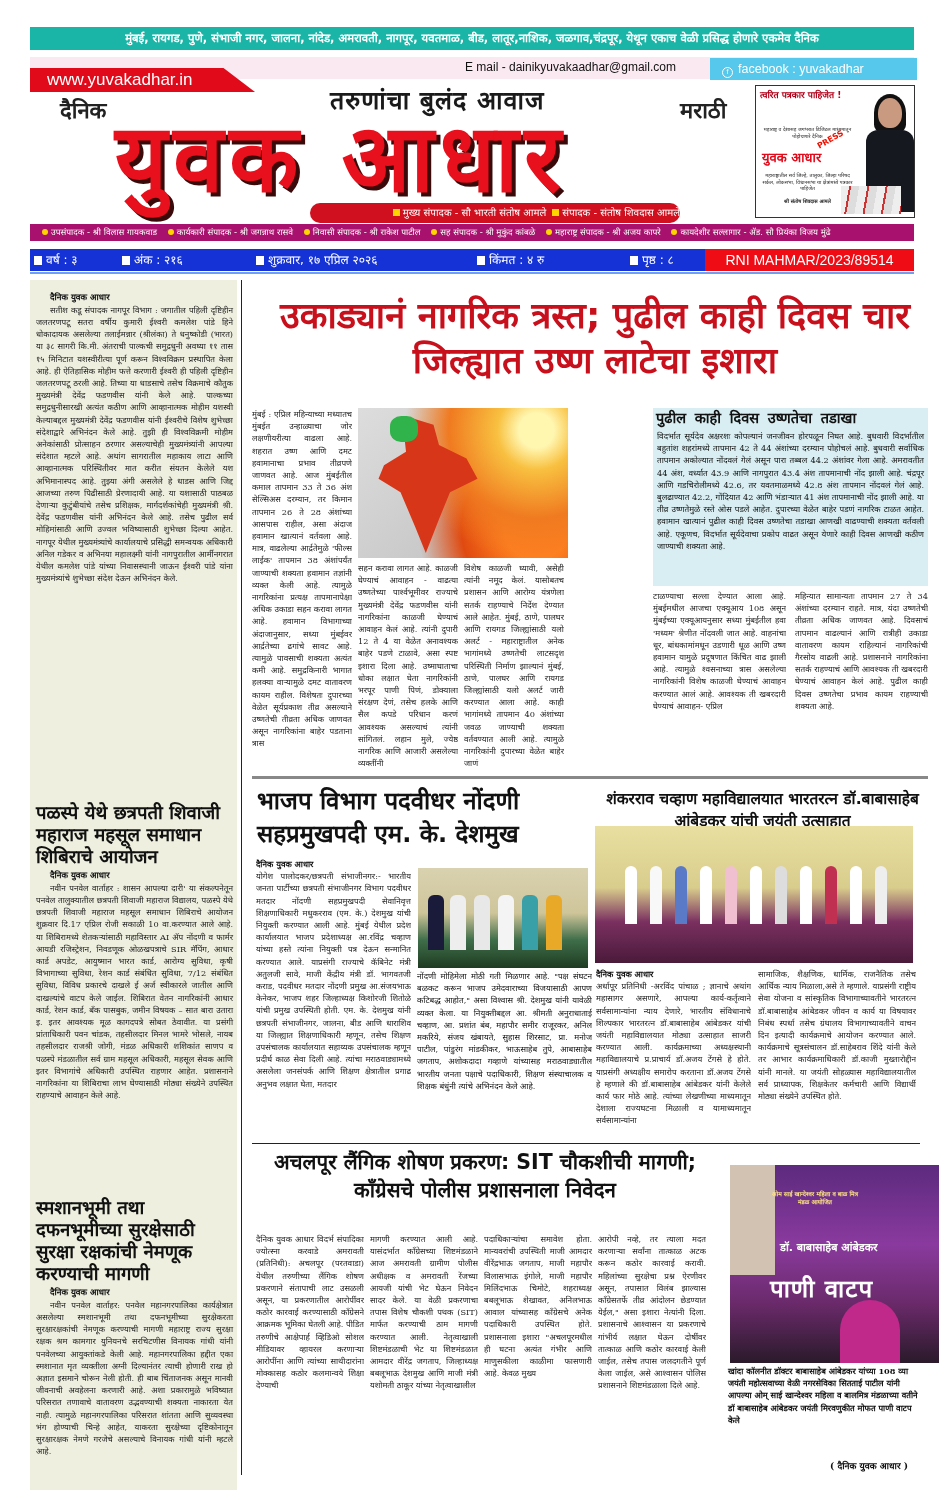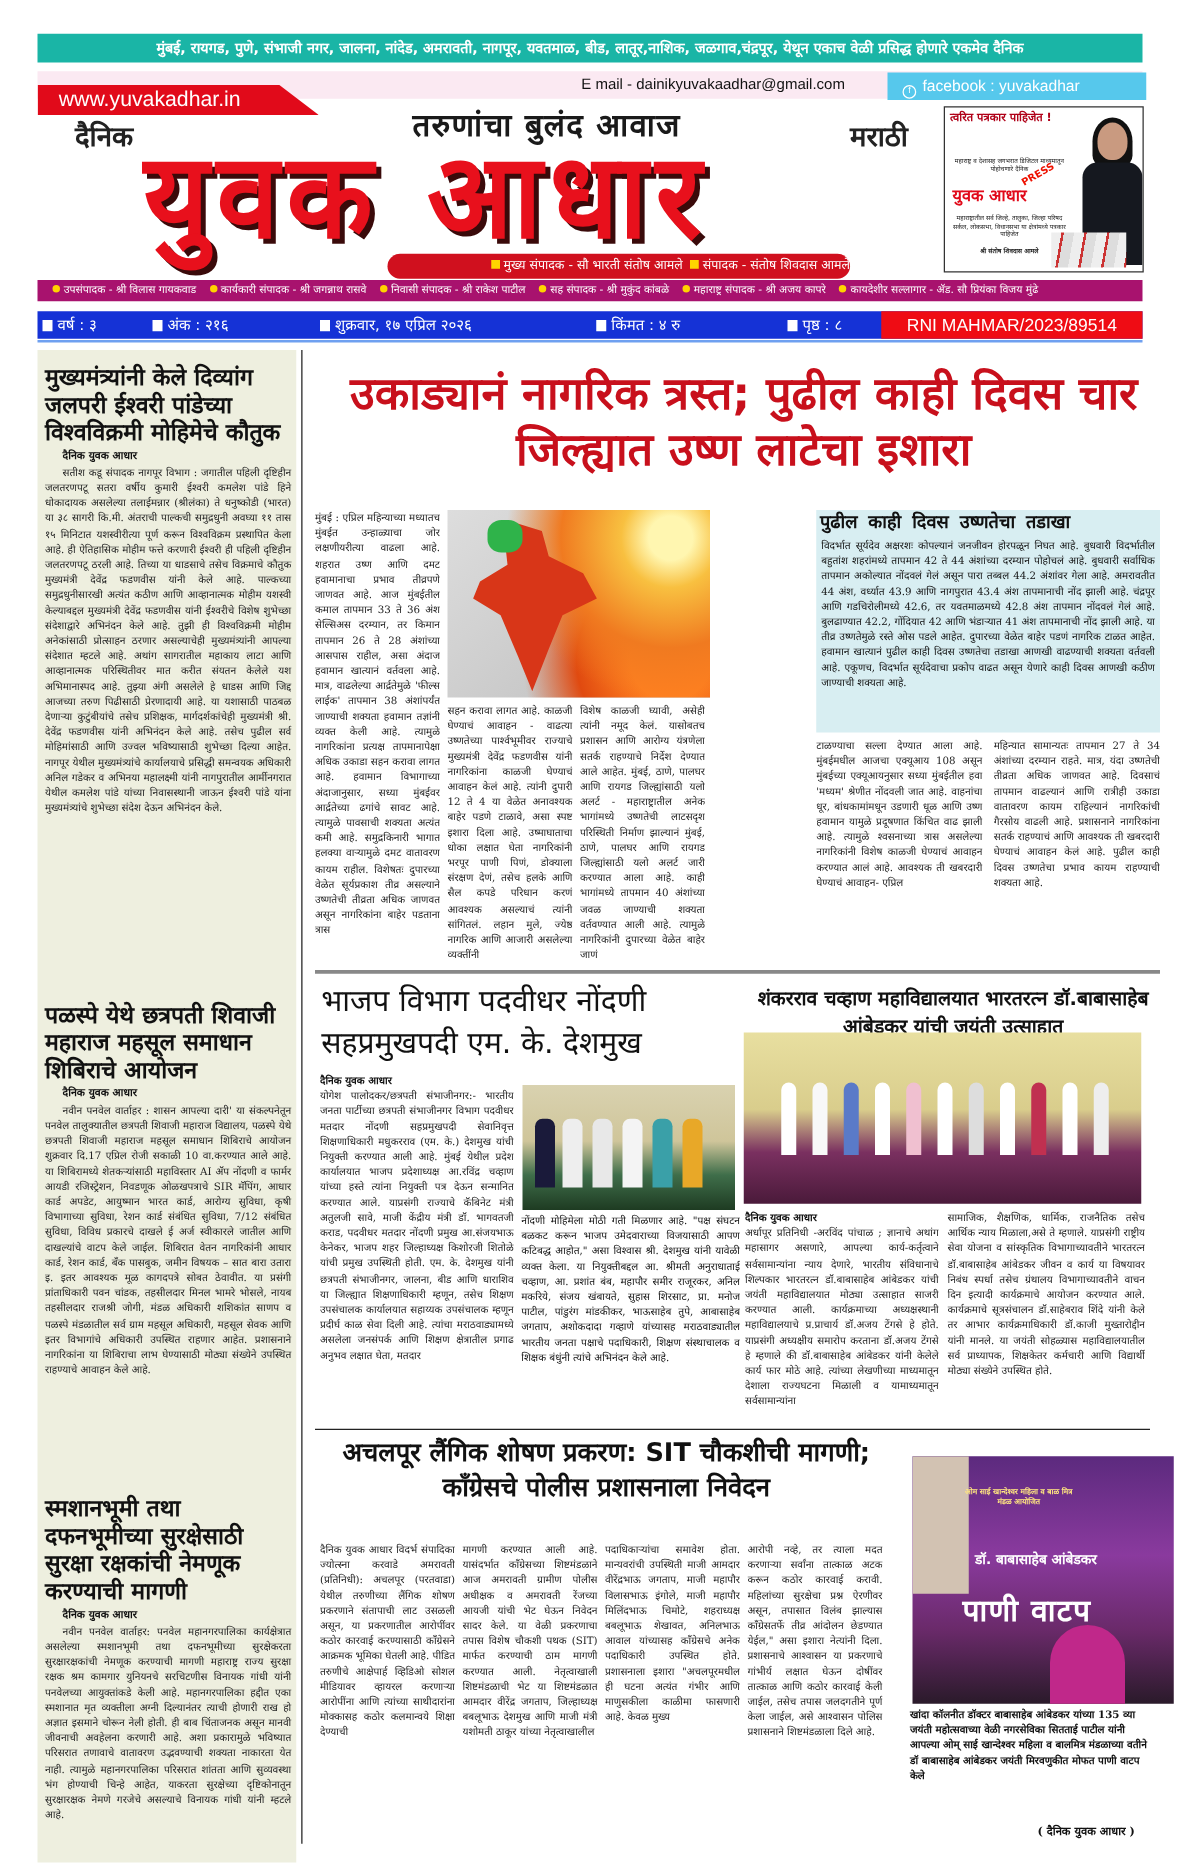--- a/index.html
+++ b/index.html
@@ -44,21 +44,21 @@
 .hl1{left:255px;top:293px;width:680px;text-align:center;color:#c8101c;font-family:"DejaVu Sans",sans-serif;font-weight:bold;font-size:36px;line-height:45px}
 .col{position:absolute;font-size:8.2px;line-height:12.2px;text-align:justify;color:#222}
 .col b{color:#111}
 .mapimg{left:358px;top:408px;width:210px;height:150px;background:radial-gradient(circle at 85% 15%,#fff6b0 0 8%,#f8c040 18%,#f07a20 40%,transparent 60%),radial-gradient(circle at 85% 80%,#ff8020 0 15%,#e04a10 35%,transparent 55%),linear-gradient(135deg,#ddd 0%,#bbb 100%)}
 .mapimg .india{position:absolute;left:15px;top:10px;width:110px;height:135px;background:#d83618;clip-path:polygon(35% 0,55% 5%,60% 20%,85% 30%,95% 45%,70% 55%,60% 75%,48% 100%,38% 80%,25% 55%,5% 45%,10% 35%,30% 25%,28% 10%)}
 .mapimg .green{position:absolute;left:32px;top:8px;width:28px;height:26px;background:#2fb34a;border-radius:40%}
 .boxed{left:653px;top:408px;width:275px;height:178px;background:#d8eef2}
 .boxed h3{font-family:Liberation Mono, monospace;font-weight:bold;font-size:14.5px;line-height:18px;padding:2px 3px}
 .boxed p{font-size:8.2px;line-height:12.2px;padding:0 4px;text-align:justify}
 .hrule{height:3px;background:#888}
-.hl2{left:257px;top:785px;width:325px;font-family:"DejaVu Sans",sans-serif;font-weight:normal;font-size:24px;line-height:33px;color:#111}
+.hl2{left:257px;top:785px;width:325px;font-family:"DejaVu Sans",sans-serif;font-weight:bold;font-size:24px;line-height:33px;color:#111}
 .hl3{left:590px;top:788px;width:345px;text-align:center;font-family:"DejaVu Sans",sans-serif;font-weight:bold;font-size:15.5px;line-height:22px;color:#111}
 .photo2{left:418px;top:868px;width:170px;height:100px;background:linear-gradient(#d9d2b0 0,#cfc59a 45%,#3f6e4a 72%,#1e3b22 100%)}
 .photo2 .p{position:absolute;bottom:18px;width:16px;height:55px;border-radius:6px 6px 0 0}
 .photo3{left:595px;top:826px;width:318px;height:137px;background:linear-gradient(#e8dfa0 0,#d9cd8c 45%,#7a3060 70%,#4a1a3a 100%)}
 .photo3 .p{position:absolute;top:40px;width:12px;height:58px;border-radius:6px 6px 0 0}
 .hl4{left:255px;top:1148px;width:460px;text-align:center;font-family:"DejaVu Sans",sans-serif;font-weight:bold;font-size:20.5px;line-height:28px;color:#111}
 .photo4{left:730px;top:1165px;width:209px;height:198px;background:linear-gradient(#5c2a7e 0,#8a3a9e 40%,#6a2a6a 70%,#2a1a2a 100%);overflow:hidden}
 .photo4 .t1{position:absolute;left:50px;top:75px;color:#fff;font-family:"DejaVu Sans",sans-serif;font-weight:bold;font-size:11px}
 .photo4 .t2{position:absolute;left:40px;top:108px;color:#fff;font-family:"DejaVu Sans",sans-serif;font-weight:bold;font-size:24px;letter-spacing:1px}
 .photo4 .t0{position:absolute;left:40px;top:25px;color:#ffe680;font-family:"DejaVu Sans",sans-serif;font-weight:bold;font-size:6px;line-height:1.4;text-align:center;width:90px}
@@ -112,21 +112,20 @@
   <span class="it" style="left:92px"><span class="sq"></span><span>अंक : २१६</span></span>
   <span class="it" style="left:226px"><span class="sq"></span><span>शुक्रवार, १७ एप्रिल २०२६</span></span>
   <span class="it" style="left:447px"><span class="sq"></span><span>किंमत : ४ रु</span></span>
   <span class="it" style="left:600px"><span class="sq"></span><span>पृष्ठ : ८</span></span>
 </div>
 <div class="abs rni">RNI MAHMAR/2023/89514</div>
 <div class="abs blueline"></div>
 
 <div class="abs leftcol"></div>
 <div class="lsec" style="top:290px;height:490px;overflow:hidden">
-  <h2>मुख्यमंत्र्यांनी केले दिव्यांग जलपरी ईश्वरी पांडेच्या विश्वविक्रमी मोहिमेचे कौतुक</h2>
   <div class="by">दैनिक युवक आधार</div>
   <p>सतीश कडू संपादक नागपूर विभाग : जगातील पहिली दृष्टिहीन जलतरणपटू सतरा वर्षीय कुमारी ईश्वरी कमलेश पांडे हिने धोकादायक असलेल्या तलाईमन्नार (श्रीलंका) ते धनुष्कोडी (भारत) या ३८ सागरी कि.मी. अंतराची पाल्कची समुद्रधुनी अवघ्या ११ तास १५ मिनिटात यशस्वीरीत्या पूर्ण करून विश्वविक्रम प्रस्थापित केला आहे. ही ऐतिहासिक मोहीम फत्ते करणारी ईश्वरी ही पहिली दृष्टिहीन जलतरणपटू ठरली आहे. तिच्या या धाडसाचे तसेच विक्रमाचे कौतुक मुख्यमंत्री देवेंद्र फडणवीस यांनी केले आहे. पाल्कच्या समुद्रधुनीसारखी अत्यंत कठीण आणि आव्हानात्मक मोहीम यशस्वी केल्याबद्दल मुख्यमंत्री देवेंद्र फडणवीस यांनी ईश्वरीचे विशेष शुभेच्छा संदेशाद्वारे अभिनंदन केले आहे. तुझी ही विश्वविक्रमी मोहीम अनेकांसाठी प्रोत्साहन ठरणार असल्याचेही मुख्यमंत्र्यांनी आपल्या संदेशात म्हटले आहे. अथांग सागरातील महाकाय लाटा आणि आव्हानात्मक परिस्थितीवर मात करीत संयतन केलेले यश अभिमानास्पद आहे. तुझ्या अंगी असलेले हे धाडस आणि जिद्द आजच्या तरुण पिढीसाठी प्रेरणादायी आहे. या यशासाठी पाठबळ देणाऱ्या कुटुंबीयांचे तसेच प्रशिक्षक, मार्गदर्शकांचेही मुख्यमंत्री श्री. देवेंद्र फडणवीस यांनी अभिनंदन केले आहे. तसेच पुढील सर्व मोहिमांसाठी आणि उज्वल भविष्यासाठी शुभेच्छा दिल्या आहेत. नागपूर येथील मुख्यमंत्र्यांचे कार्यालयाचे प्रसिद्धी समन्वयक अधिकारी अनिल गडेकर व अभिनया महालक्ष्मी यांनी नागपुरातील आर्मीनगरात येथील कमलेश पांडे यांच्या निवासस्थानी जाऊन ईश्वरी पांडे यांना मुख्यमंत्र्यांचे शुभेच्छा संदेश देऊन अभिनंदन केले.</p>
 </div>
 <div class="lsec" style="top:800px;height:380px;overflow:hidden">
   <h2>पळस्पे येथे छत्रपती शिवाजी महाराज महसूल समाधान शिबिराचे आयोजन</h2>
   <div class="by">दैनिक युवक आधार</div>
   <p>नवीन पनवेल वार्ताहर : शासन आपल्या दारी' या संकल्पनेतून पनवेल तालुक्यातील छत्रपती शिवाजी महाराज विद्यालय, पळस्पे येथे छत्रपती शिवाजी महाराज महसूल समाधान शिबिराचे आयोजन शुक्रवार दि.17 एप्रिल रोजी सकाळी 10 वा.करण्यात आले आहे. या शिबिरामध्ये शेतकऱ्यांसाठी महाविस्तार AI ॲप नोंदणी व फार्मर आयडी रजिस्ट्रेशन, निवडणूक ओळखपत्राचे SIR मॅपिंग, आधार कार्ड अपडेट, आयुष्मान भारत कार्ड, आरोग्य सुविधा, कृषी विभागाच्या सुविधा, रेशन कार्ड संबंधित सुविधा, 7/12 संबंधित सुविधा, विविध प्रकारचे दाखले ई अर्ज स्वीकारले जातील आणि दाखल्यांचे वाटप केले जाईल. शिबिरात वेतन नागरिकांनी आधार कार्ड, रेशन कार्ड, बँक पासबुक, जमीन विषयक – सात बारा उतारा इ. इतर आवश्यक मूळ कागदपत्रे सोबत ठेवावीत. या प्रसंगी प्रांताधिकारी पवन चांडक, तहसीलदार मिनल भामरे भोसले, नायब तहसीलदार राजश्री जोगी, मंडळ अधिकारी शशिकांत साणप व पळस्पे मंडळातील सर्व ग्राम महसूल अधिकारी, महसूल सेवक आणि इतर विभागांचे अधिकारी उपस्थित राहणार आहेत. प्रशासनाने नागरिकांना या शिबिराचा लाभ घेण्यासाठी मोठ्या संख्येने उपस्थित राहण्याचे आवाहन केले आहे.</p>
 </div>
 <div class="lsec" style="top:1195px;height:280px;overflow:hidden">
   <h2>स्मशानभूमी तथा दफनभूमीच्या सुरक्षेसाठी सुरक्षा रक्षकांची नेमणूक करण्याची मागणी</h2>
@@ -190,14 +189,14 @@
 <div class="col" style="left:484px;top:1233px;width:108px;height:245px;overflow:hidden">पदाधिकाऱ्यांचा समावेश होता. मान्यवरांची उपस्थिती माजी आमदार वीरेंद्रभाऊ जगताप, माजी महापौर विलासभाऊ इंगोले, माजी महापौर मिलिंदभाऊ चिमोटे, शहराध्यक्ष बबलूभाऊ शेखावत, अनिलभाऊ आवाल यांच्यासह काँग्रेसचे अनेक पदाधिकारी उपस्थित होते. प्रशासनाला इशारा "अचलपूरमधील ही घटना अत्यंत गंभीर आणि माणुसकीला काळीमा फासणारी आहे. केवळ मुख्य</div>
 <div class="col" style="left:598px;top:1233px;width:108px;height:245px;overflow:hidden">आरोपी नव्हे, तर त्याला मदत करणाऱ्या सर्वांना तात्काळ अटक करून कठोर कारवाई करावी. महिलांच्या सुरक्षेचा प्रश्न ऐरणीवर असून, तपासात विलंब झाल्यास काँग्रेसतर्फे तीव्र आंदोलन छेडण्यात येईल," असा इशारा नेत्यांनी दिला. प्रशासनाचे आश्वासन या प्रकरणाचे गांभीर्य लक्षात घेऊन दोषींवर तात्काळ आणि कठोर कारवाई केली जाईल, तसेच तपास जलदगतीने पूर्ण केला जाईल, असे आश्वासन पोलिस प्रशासनाने शिष्टमंडळाला दिले आहे.</div>
 
 <div class="abs photo4">
   <div class="face"></div>
   <div class="t0">ओम साई खान्देश्वर महिला व बाळ मित्र मंडळ आयोजित</div>
   <div class="t1">डॉ. बाबासाहेब आंबेडकर</div>
   <div class="t2">पाणी वाटप</div>
   <div class="woman"></div>
 </div>
-<div class="abs caption">खांदा कॉलनीत डॉक्टर बाबासाहेब आंबेडकर यांच्या 135 व्या जयंती महोत्सवाच्या वेळी नगरसेविका सितताई पाटील यांनी आपल्या ओम् साई खान्देश्वर महिला व बालमित्र मंडळाच्या वतीने डॉ बाबासाहेब आंबेडकर जयंती मिरवणुकीत मोफत पाणी वाटप केले</div>
+<div class="abs caption">खांदा कॉलनीत डॉक्टर बाबासाहेब आंबेडकर यांच्या 108 व्या जयंती महोत्सवाच्या वेळी नगरसेविका सितताई पाटील यांनी आपल्या ओम् साई खान्देश्वर महिला व बालमित्र मंडळाच्या वतीने डॉ बाबासाहेब आंबेडकर जयंती मिरवणुकीत मोफत पाणी वाटप केले</div>
 <div class="abs credit">( दैनिक युवक आधार )</div>
 
 </body></html>

